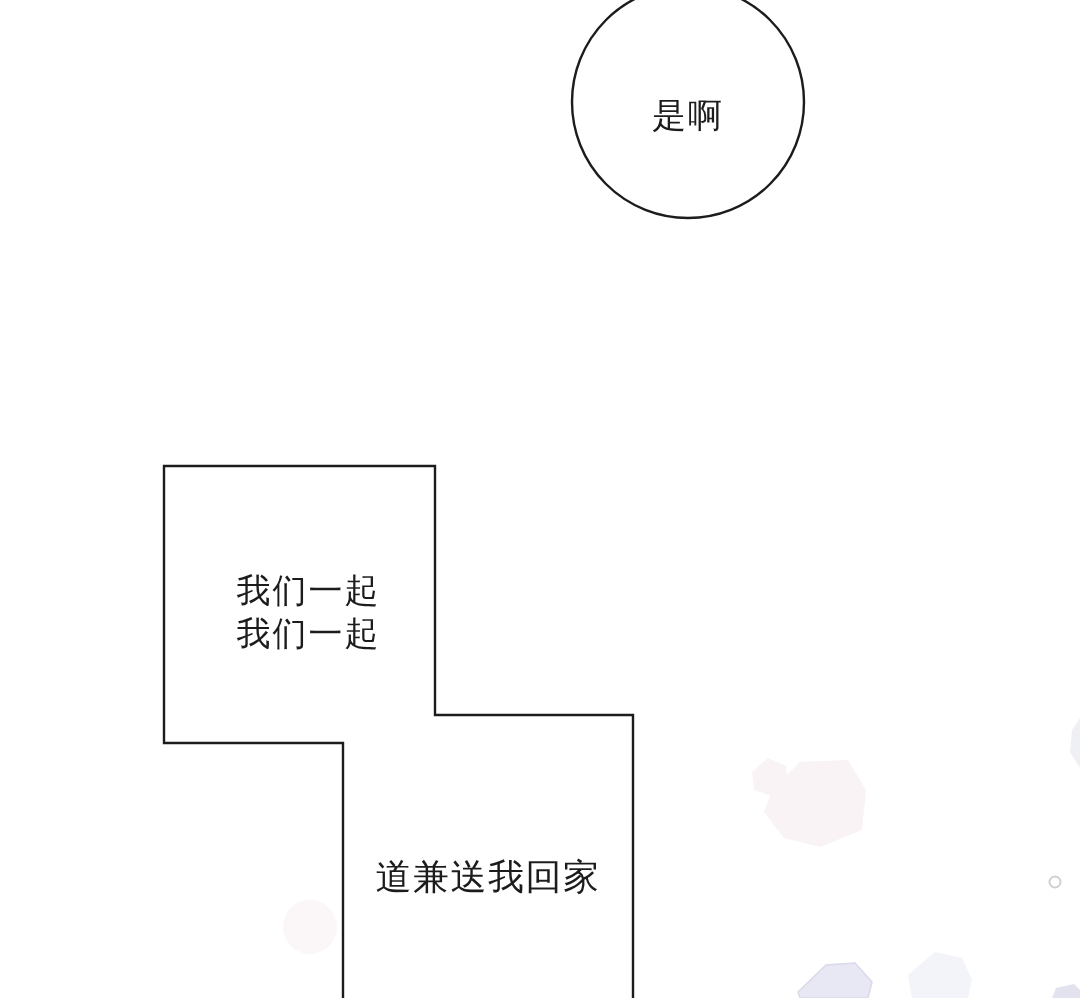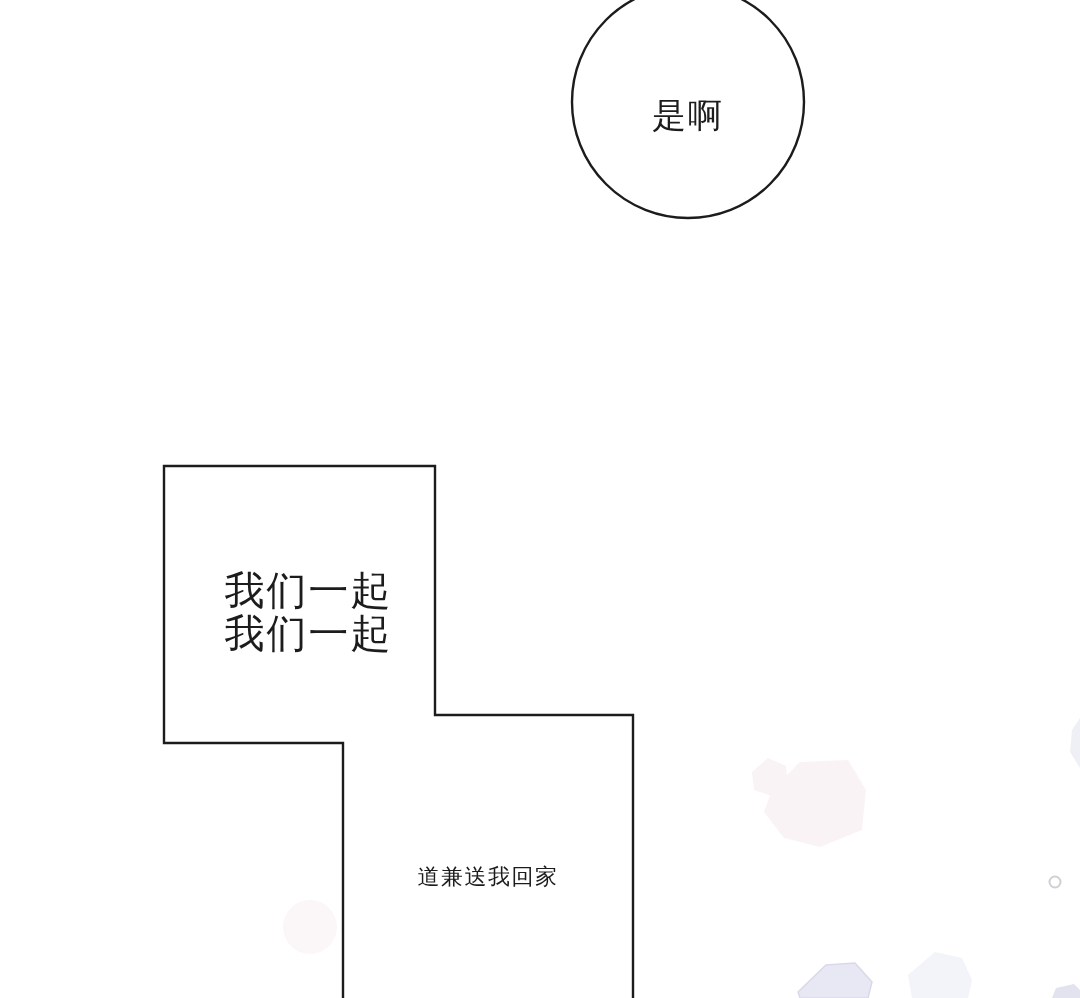--- a/index.html
+++ b/index.html
@@ -46,29 +46,29 @@
     top: 96px;
     width: 230px;
     font-size: 34px;
     line-height: 38px;
     letter-spacing: 2px;
   }
   .bubble-text--upper {
     left: 164px;
     top: 569px;
     width: 289px;
-    font-size: 40px;
+    font-size: 34px;
     line-height: 43px;
     letter-spacing: 2px;
   }
   .bubble-text--lower {
     left: 343px;
     top: 858px;
     width: 290px;
-    font-size: 22px;
+    font-size: 36px;
     line-height: 38px;
     letter-spacing: 1.5px;
   }
 </style>
 </head>
 <body>
 
 <div class="page">
 
   <svg class="art" viewBox="0 0 1080 998" aria-hidden="true">

